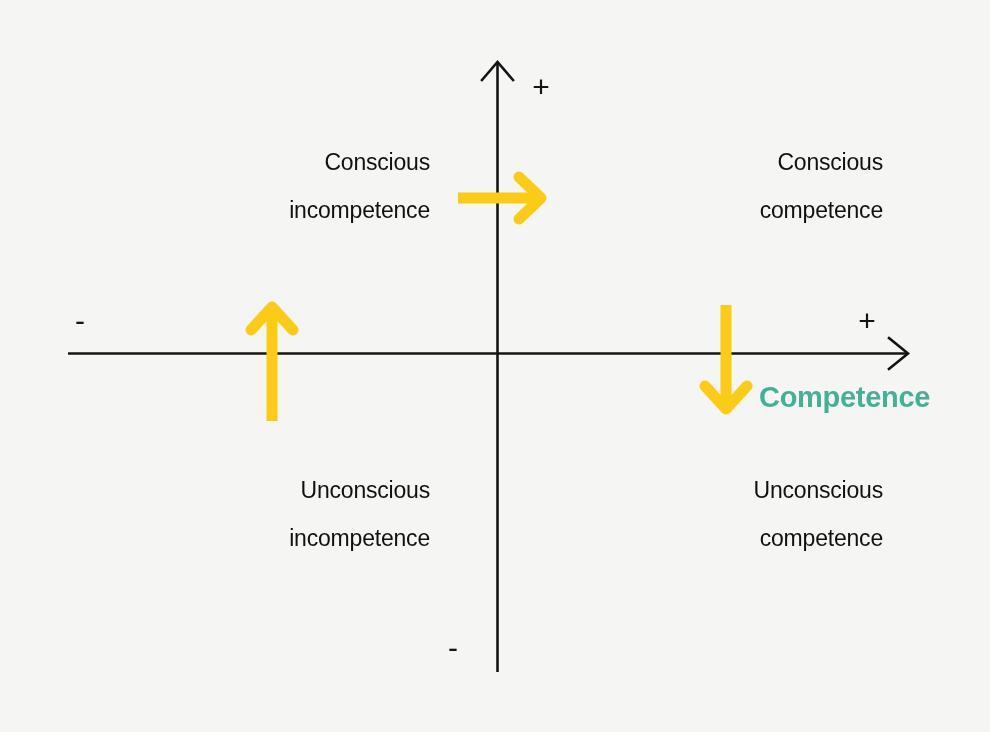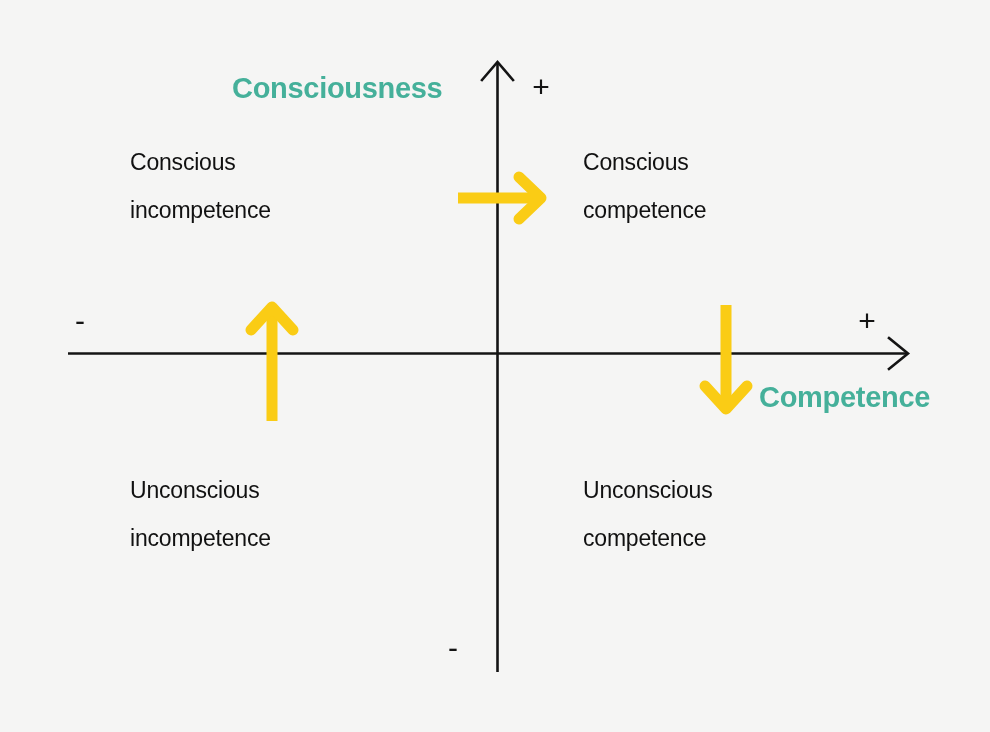--- a/index.html
+++ b/index.html
@@ -55,21 +55,21 @@
     font-family: "Liberation Sans", sans-serif;
     user-select: none;
   }
   #title-consciousness { left: 232px; top: 74px; }
   #title-competence    { left: 759px; top: 383px; }
 
   
   .quadrant {
     position: absolute;
     width: 300px;
-    text-align: left;
+    text-align: right;
     color: #111111;
     font-size: 23px;
     font-weight: 400;
     line-height: 48px;
     letter-spacing: -0.2px;
     font-family: "Liberation Sans", sans-serif;
     user-select: none;
   }
   .quadrant span { display: block; }
   #quad-tl { left: 130px; top: 138px; }
@@ -106,21 +106,20 @@
       <line x1="726" y1="305" x2="726" y2="404" stroke="#facc15" stroke-width="11" stroke-linecap="butt"></line>
       <polyline points="705,386 726,409 747,386" fill="none" stroke="#facc15" stroke-width="11" stroke-linecap="round" stroke-linejoin="round"></polyline>
     </g>
   </svg>
 
   <div class="sign" id="sign-y-plus">+</div>
   <div class="sign" id="sign-y-minus">-</div>
   <div class="sign" id="sign-x-plus">+</div>
   <div class="sign" id="sign-x-minus">-</div>
 
-  <div class="axis-title" id="title-consciousness">Consciousness</div>
   <div class="axis-title" id="title-competence">Competence</div>
 
   <div class="quadrant" id="quad-tl">
     <span>Conscious</span>
     <span>incompetence</span>
   </div>
 
   <div class="quadrant" id="quad-tr">
     <span>Conscious</span>
     <span>competence</span>

